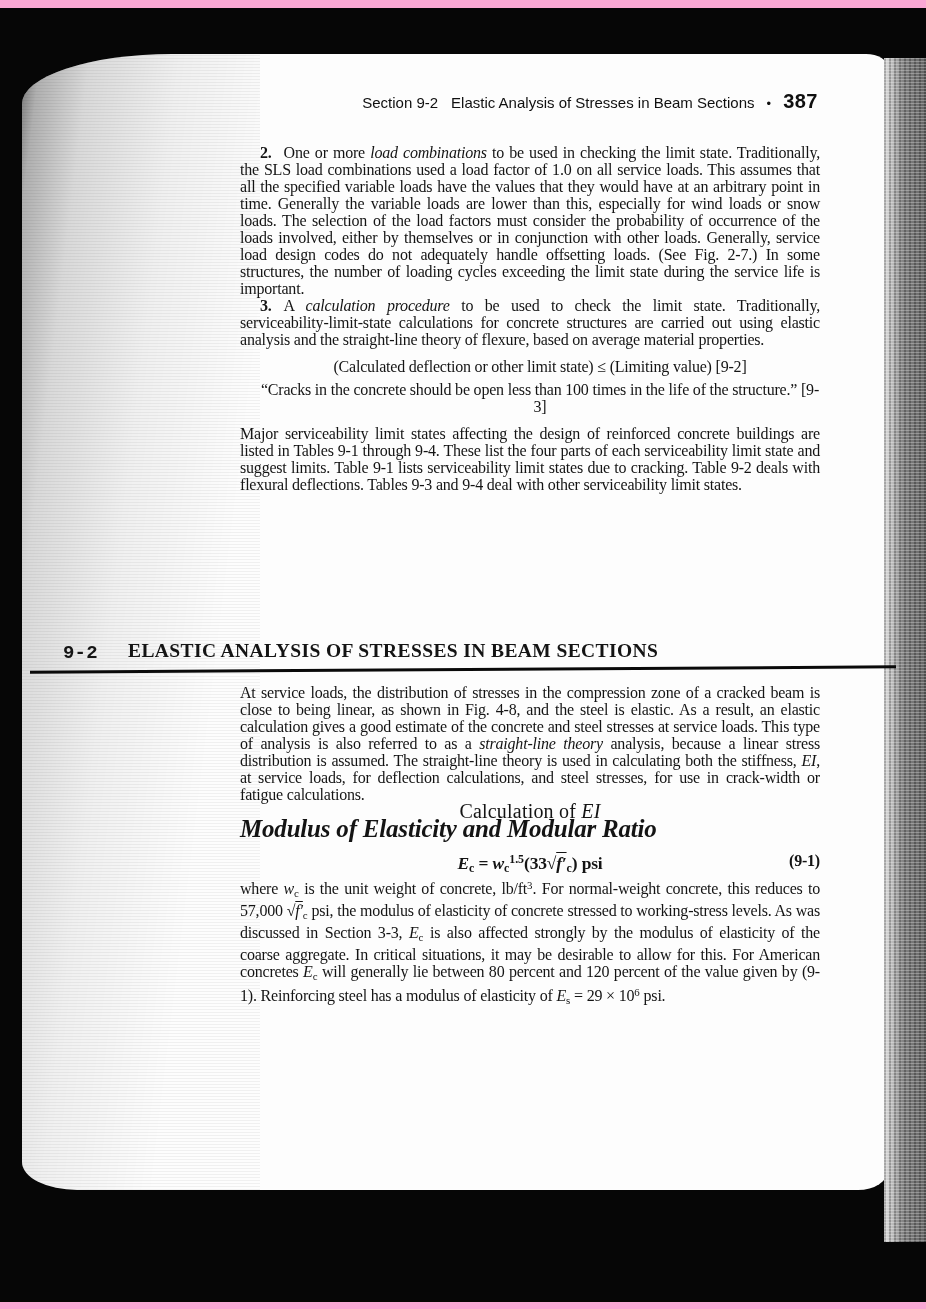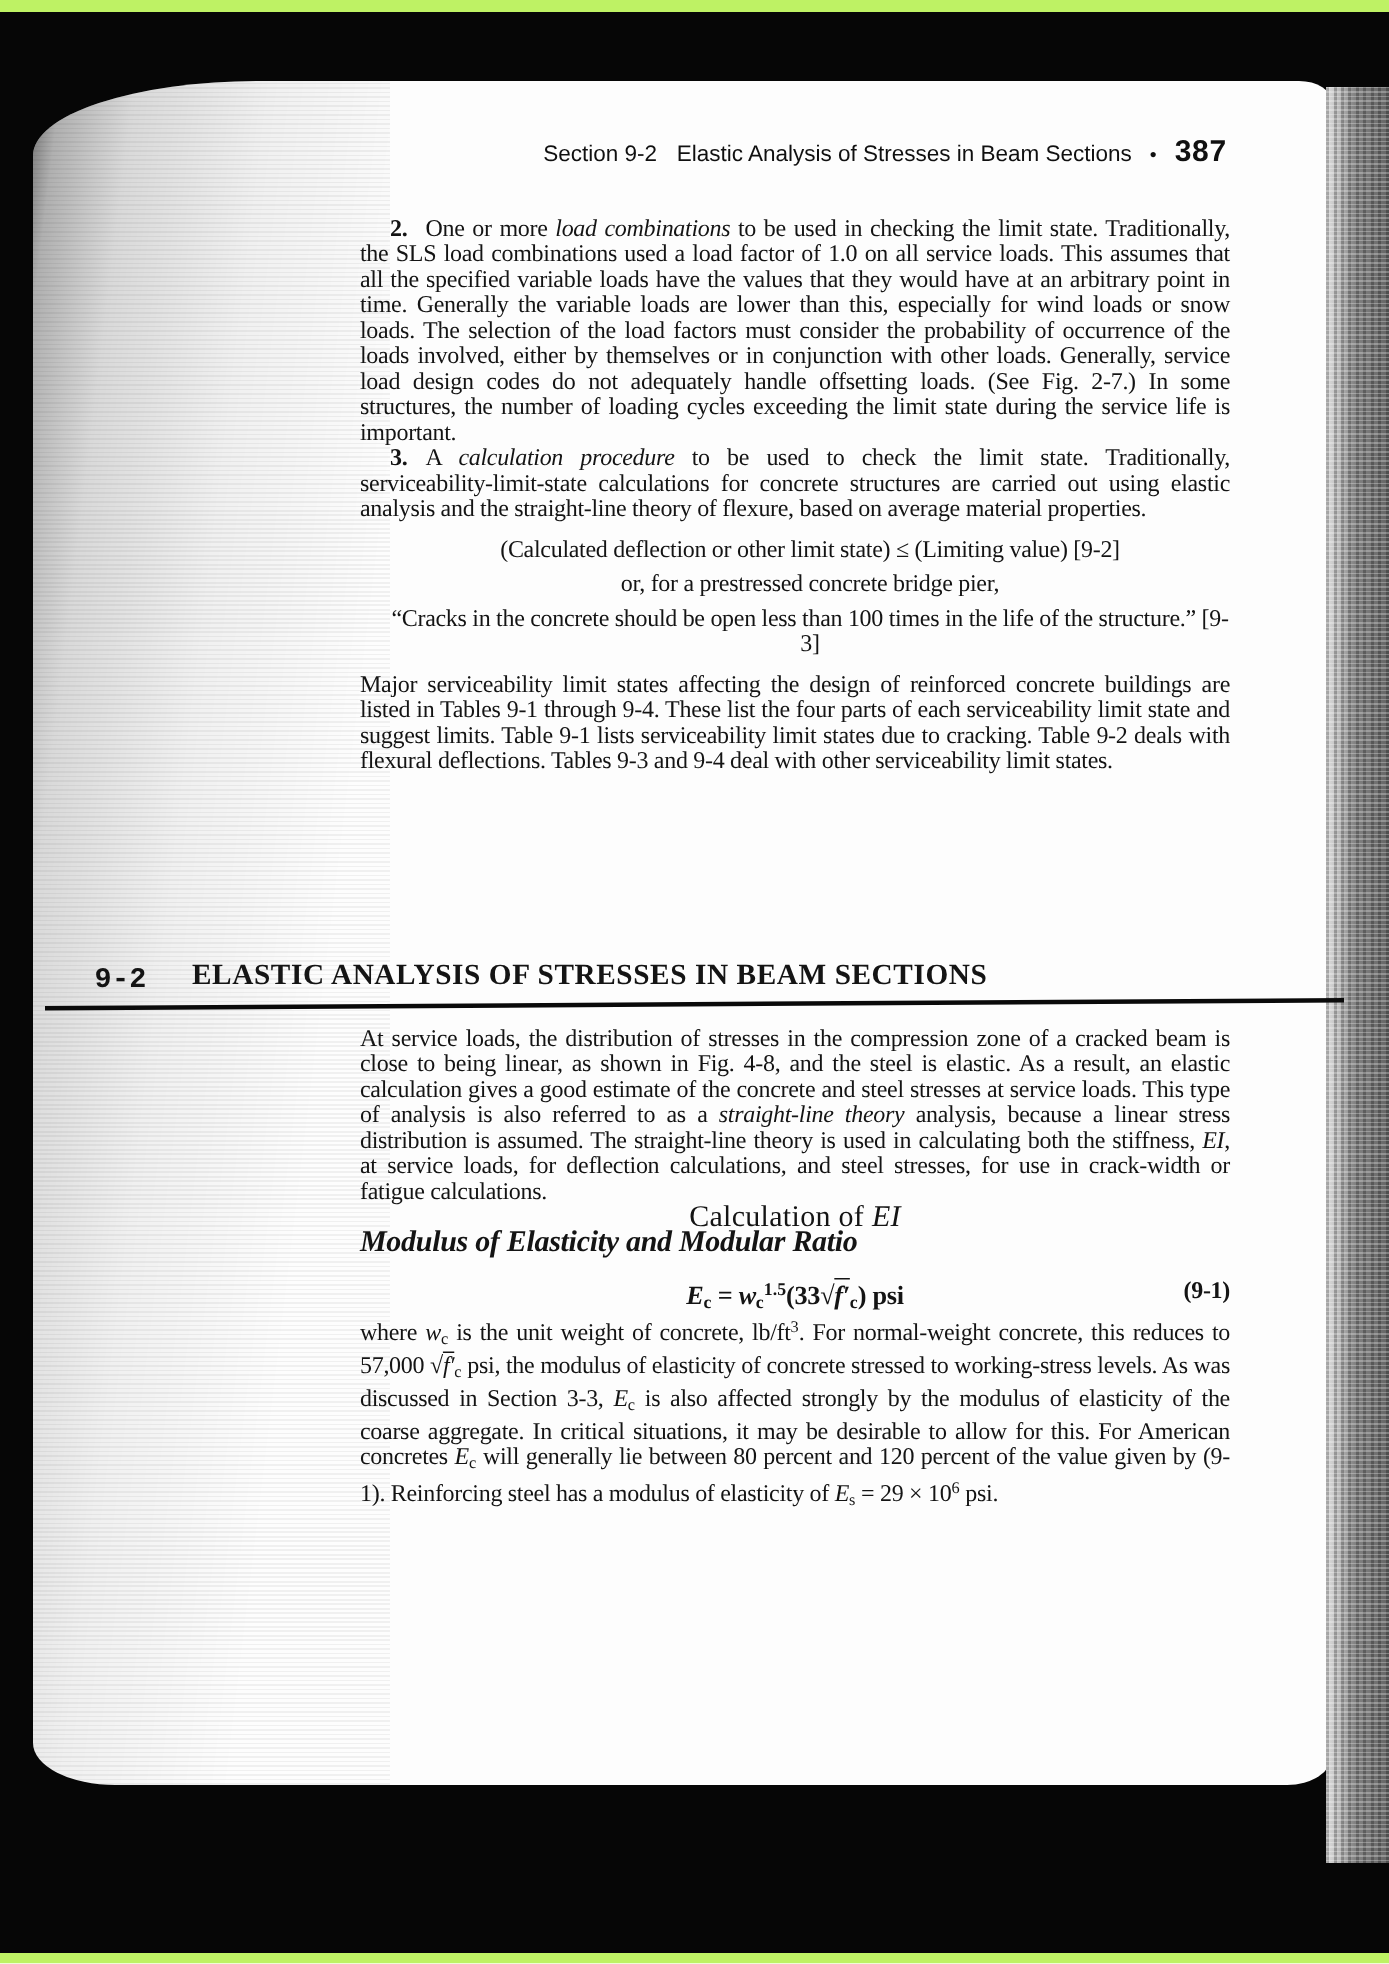--- a/index.html
+++ b/index.html
@@ -1,17 +1,17 @@
 <!DOCTYPE html>
 <html><head>
 <meta charset="utf-8">
 <style>
   html,body { margin:0; padding:0; background:#ffffff; }
   .canvas {
-    position:relative; width:926px; height:1309px; background:#bef264;
+    position:relative; width:926px; height:1309px; background:#f9a8d4;
     overflow:hidden; font-family:"Liberation Serif", serif; color:#141414;
   }
   
   .black-frame {
     position:absolute; left:0; right:0; top:8px; bottom:7px;
     background:#060606;
   }
   .page-surface {
     position:absolute; left:22px; top:54px; width:866px; height:1136px;
     background:#fdfdfd;
@@ -64,21 +64,21 @@
   .sec-title {
     position:absolute; left:128px; top:640px;
     font-size:19.5px; font-weight:600; letter-spacing:0.4px; white-space:nowrap;
   }
   .sec-rule {
     position:absolute; left:30px; top:668px; width:866px; height:2.5px;
     background:#0a0a0a; transform:rotate(-0.35deg);
   }
 
   .h-calc { margin-top:26px; font-size:20px; text-align:center; letter-spacing:0.2px; }
-  .h-mod { margin-top:18px; font-size:20px; font-style:italic; font-weight:700; text-align:left; }
+  .h-mod { margin-top:18px; font-size:25px; font-style:italic; font-weight:700; text-align:left; }
   .p-aci { margin-top:14px; }
   .equation { position:relative; margin-top:14px; text-align:center; font-size:17.5px; text-indent:0;font-weight:bold; }
   .eq-label { position:absolute; right:0; top:1px; font-size:16px; }
   .p-where { margin-top:16px; }
 
   
   .r-i  { font-style:italic; }
   .r-sub{ font-size:0.68em; vertical-align:-0.25em; letter-spacing:0; }
   .r-sup{ font-size:0.68em; vertical-align:0.5em; letter-spacing:0; }
   .r-ol { font-style:italic; text-decoration:overline; }
@@ -99,21 +99,20 @@
       <span class="rh-title">Elastic Analysis of Stresses in Beam Sections</span>
       <span class="rh-sep">•</span>
       <span class="rh-page">387</span>
     </div>
 
     <div class="body-col col-1">
       <p><span class="num">2.</span><span><span>One or more </span><span class="r-i">load combinations</span><span> to be used in checking the limit state. Traditionally, the SLS load combinations used a load factor of 1.0 on all service loads. This assumes that all the specified variable loads have the values that they would have at an arbitrary point in time. Generally the variable loads are lower than this, especially for wind loads or snow loads. The selection of the load factors must consider the probability of occurrence of the loads involved, either by themselves or in conjunction with other loads. Generally, service load design codes do not adequately handle offsetting loads. (See Fig. 2-7.) In some structures, the number of loading cycles exceeding the limit state during the service life is important.</span></span></p>
       <p><span class="num">3.</span><span><span>A </span><span class="r-i">calculation procedure</span><span> to be used to check the limit state. Traditionally, serviceability-limit-state calculations for concrete structures are carried out using elastic analysis and the straight-line theory of flexure, based on average material properties.</span></span></p>
       <div class="criteria">
         <div class="crit-line">(Calculated deflection or other limit state) ≤ (Limiting value) [9-2]</div>
-        <div class="crit-line">or, for a prestressed concrete bridge pier,</div>
         <div class="crit-line">“Cracks in the concrete should be open less than 100 times in the life of the structure.” [9-3]</div>
       </div>
       <p class="no-indent p-major"><span>Major serviceability limit states affecting the design of reinforced concrete buildings are listed in Tables 9-1 through 9-4. These list the four parts of each serviceability limit state and suggest limits. Table 9-1 lists serviceability limit states due to cracking. Table 9-2 deals with flexural deflections. Tables 9-3 and 9-4 deal with other serviceability limit states.</span></p>
     </div>
 
     <div class="sec-num">9-2</div>
     <div class="sec-title">ELASTIC ANALYSIS OF STRESSES IN BEAM SECTIONS</div>
     <div class="sec-rule"></div>
 
     <div class="body-col col-2">

